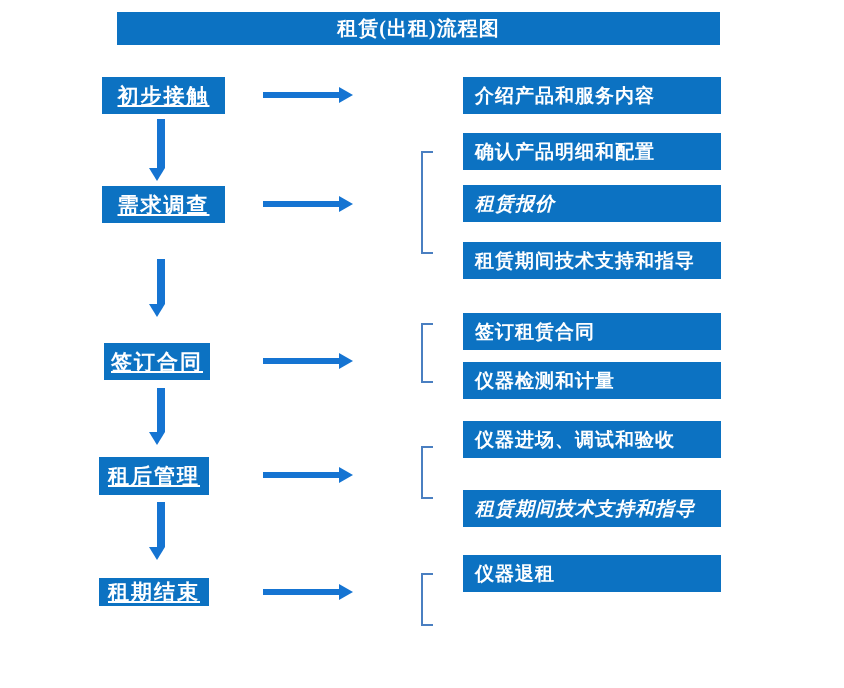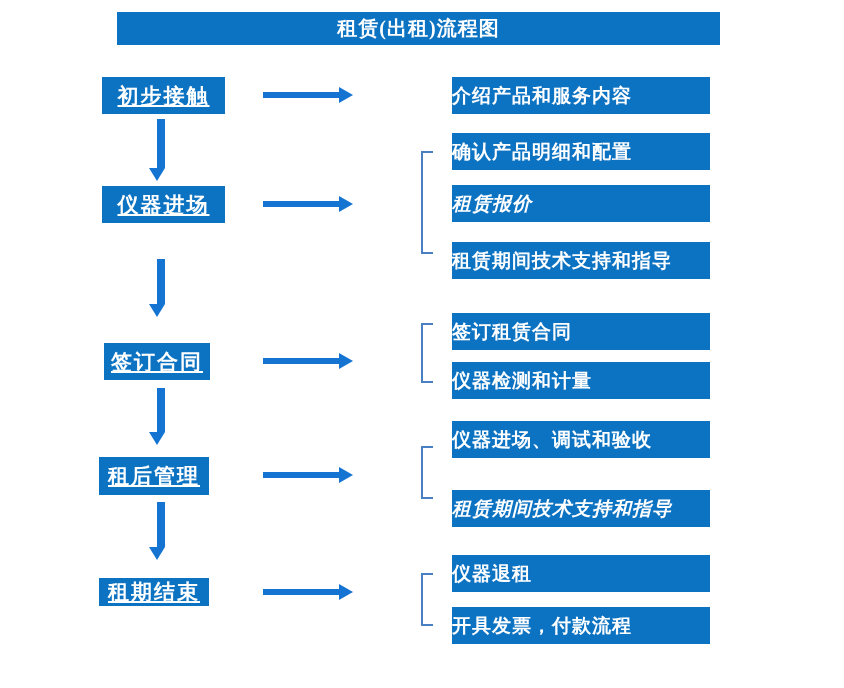--- a/index.html
+++ b/index.html
@@ -27,24 +27,24 @@
     position:absolute;background:var(--box);color:var(--text);
     display:flex;align-items:center;justify-content:center;
     font-size:21px;font-weight:bold;letter-spacing:2px;text-decoration:underline;
   }
   .s1{left:102px;top:77px;width:123px;height:37px;}
   .s2{left:102px;top:186px;width:123px;height:37px;}
   .s3{left:104px;top:343px;width:106px;height:37px;}
   .s4{left:99px;top:457px;width:110px;height:38px;}
   .s5{left:99px;top:578px;width:110px;height:28px;}
   .detail{
-    position:absolute;left:452px;width:258px;height:37px;
+    position:absolute;left:463px;width:258px;height:37px;
     background:var(--box);color:var(--text);
     display:flex;align-items:center;
-    box-sizing:border-box;
+    padding-left:12px;box-sizing:border-box;
     font-size:19px;font-weight:bold;letter-spacing:1px;
   }
   .d1{top:77px;}
   .d2{top:133px;}
   .d3{top:185px;font-style:italic;}
   .d4{top:242px;}
   .d5{top:313px;}
   .d6{top:362px;}
   .d7{top:421px;}
   .d8{top:490px;font-style:italic;}
@@ -92,21 +92,21 @@
   .b4{top:573px;height:53px;}
 </style>
 </head>
 <body>
 
 <div id="canvas">
 
   <div class="titlebar">租赁(出租)流程图</div>
 
   <div class="stage s1">初步接触</div>
-  <div class="stage s2">仪器进场</div>
+  <div class="stage s2">需求调查</div>
   <div class="stage s3">签订合同</div>
   <div class="stage s4">租后管理</div>
   <div class="stage s5">租期结束</div>
 
   <div class="varrow v1"></div>
   <div class="varrow v2"></div>
   <div class="varrow v3"></div>
   <div class="varrow v4"></div>
 
   <div class="harrow a1"></div>
@@ -122,15 +122,14 @@
 
   <div class="detail d1">介绍产品和服务内容</div>
   <div class="detail d2">确认产品明细和配置</div>
   <div class="detail d3">租赁报价</div>
   <div class="detail d4">租赁期间技术支持和指导</div>
   <div class="detail d5">签订租赁合同</div>
   <div class="detail d6">仪器检测和计量</div>
   <div class="detail d7">仪器进场、调试和验收</div>
   <div class="detail d8">租赁期间技术支持和指导</div>
   <div class="detail d9">仪器退租</div>
-  <div class="detail d10">开具发票，付款流程</div>
 
 </div>
 
 </body></html>

